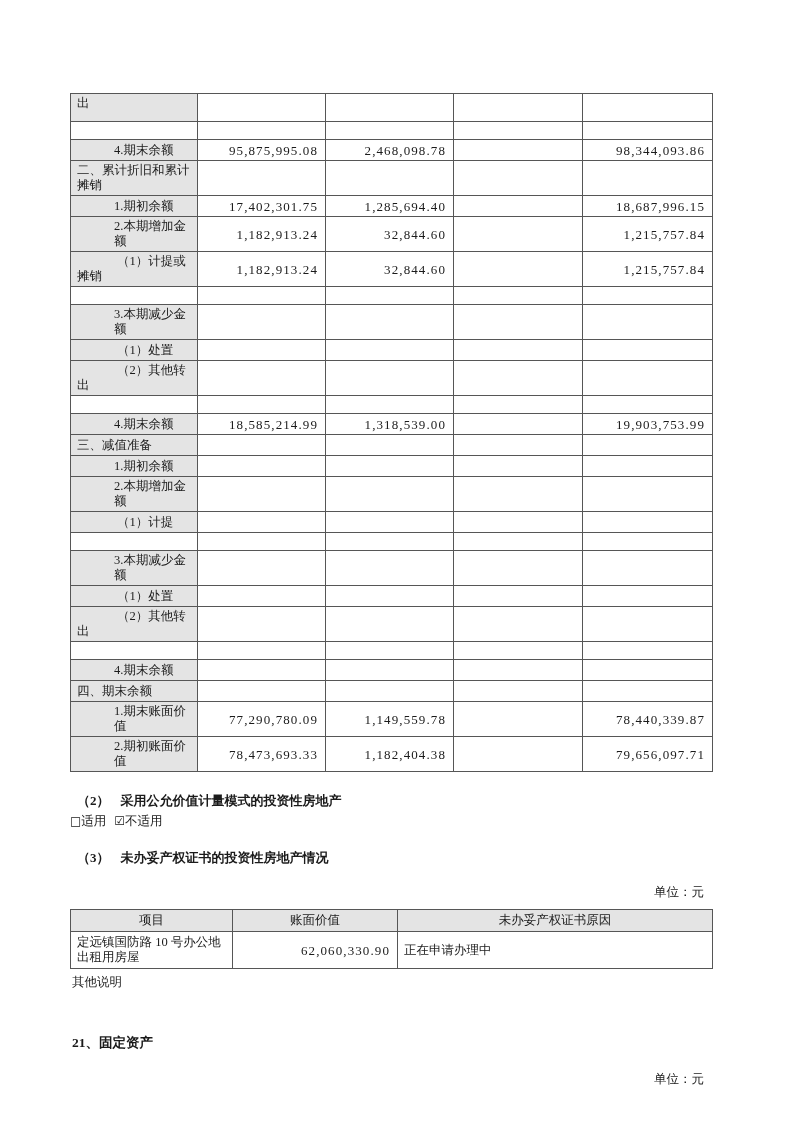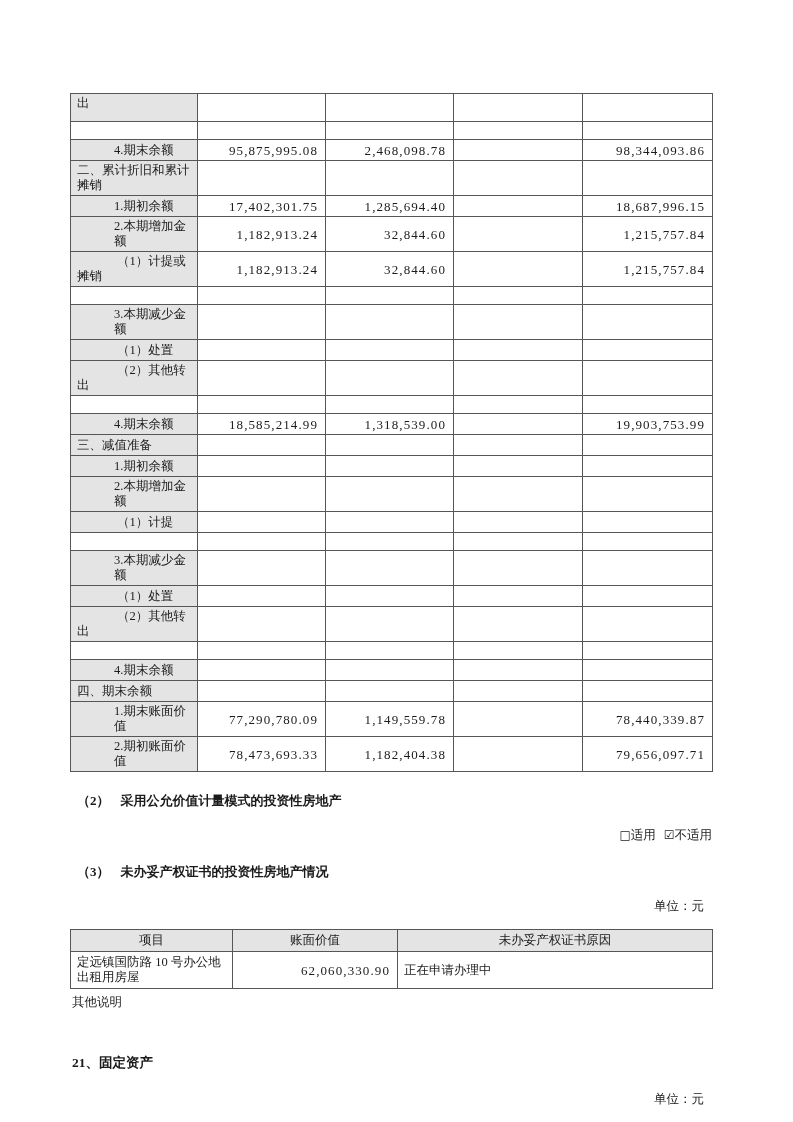--- a/index.html
+++ b/index.html
@@ -32,25 +32,25 @@
   .main-tbl tr.spacer { height:18px; }
   .main-tbl tr.spacer td:first-child { background:#fff; }
   .main-tbl tr.cont { height:28px; }
   .main-tbl tr.cont td:first-child { padding-bottom:10px; }
   .main-tbl tr.item1 td:first-child { padding-left:43px; }
   .main-tbl tr.item2 td:first-child { text-indent:40px; }
   td.num, .prop-tbl td:nth-child(2) { text-align:right; font-size:13px; letter-spacing:1.1px; }
 
   .heading { margin-top:21px; font-weight:bold; font-size:13px; line-height:16px; padding-left:7px; }
   .heading .h-num { margin-right:11px; }
-  .check-row { margin-top:18px; font-size:12.5px; line-height:16px;text-align:right; }
+  .check-row { margin-top:4px; font-size:12.5px; line-height:16px; }
   .check-row .chk { font-family:"DejaVu Sans","Liberation Sans",sans-serif; font-size:12px; }
   .check-row .chk2 { margin-left:8px; }
   .unit { margin-top:19px; text-align:right; font-size:12.5px; line-height:14px; padding-right:8px; }
-  .prop-tbl { margin-top:16px; border:1px solid #303030; }
+  .prop-tbl { margin-top:10px; border:1px solid #303030; }
   .prop-tbl th, .prop-tbl td {
     border:1px solid #565656; vertical-align:middle;
     font-size:12.5px; line-height:15px; padding:3px 6px;
   }
   .prop-tbl th { background:#e4e4e4; font-weight:normal; text-align:center; }
   .prop-tbl td:nth-child(2) { padding-right:7px; }
   .note { margin-top:5px; font-size:12.5px; line-height:16px; padding-left:2px; }
   .heading21 { margin-top:44px; font-weight:bold; font-size:13.5px; line-height:17px; padding-left:2px; }
   .unit2 { margin-top:21px; }
   .pagenum { margin-top:37px; text-align:right; font-size:17px; line-height:14px; letter-spacing:.5px; }

